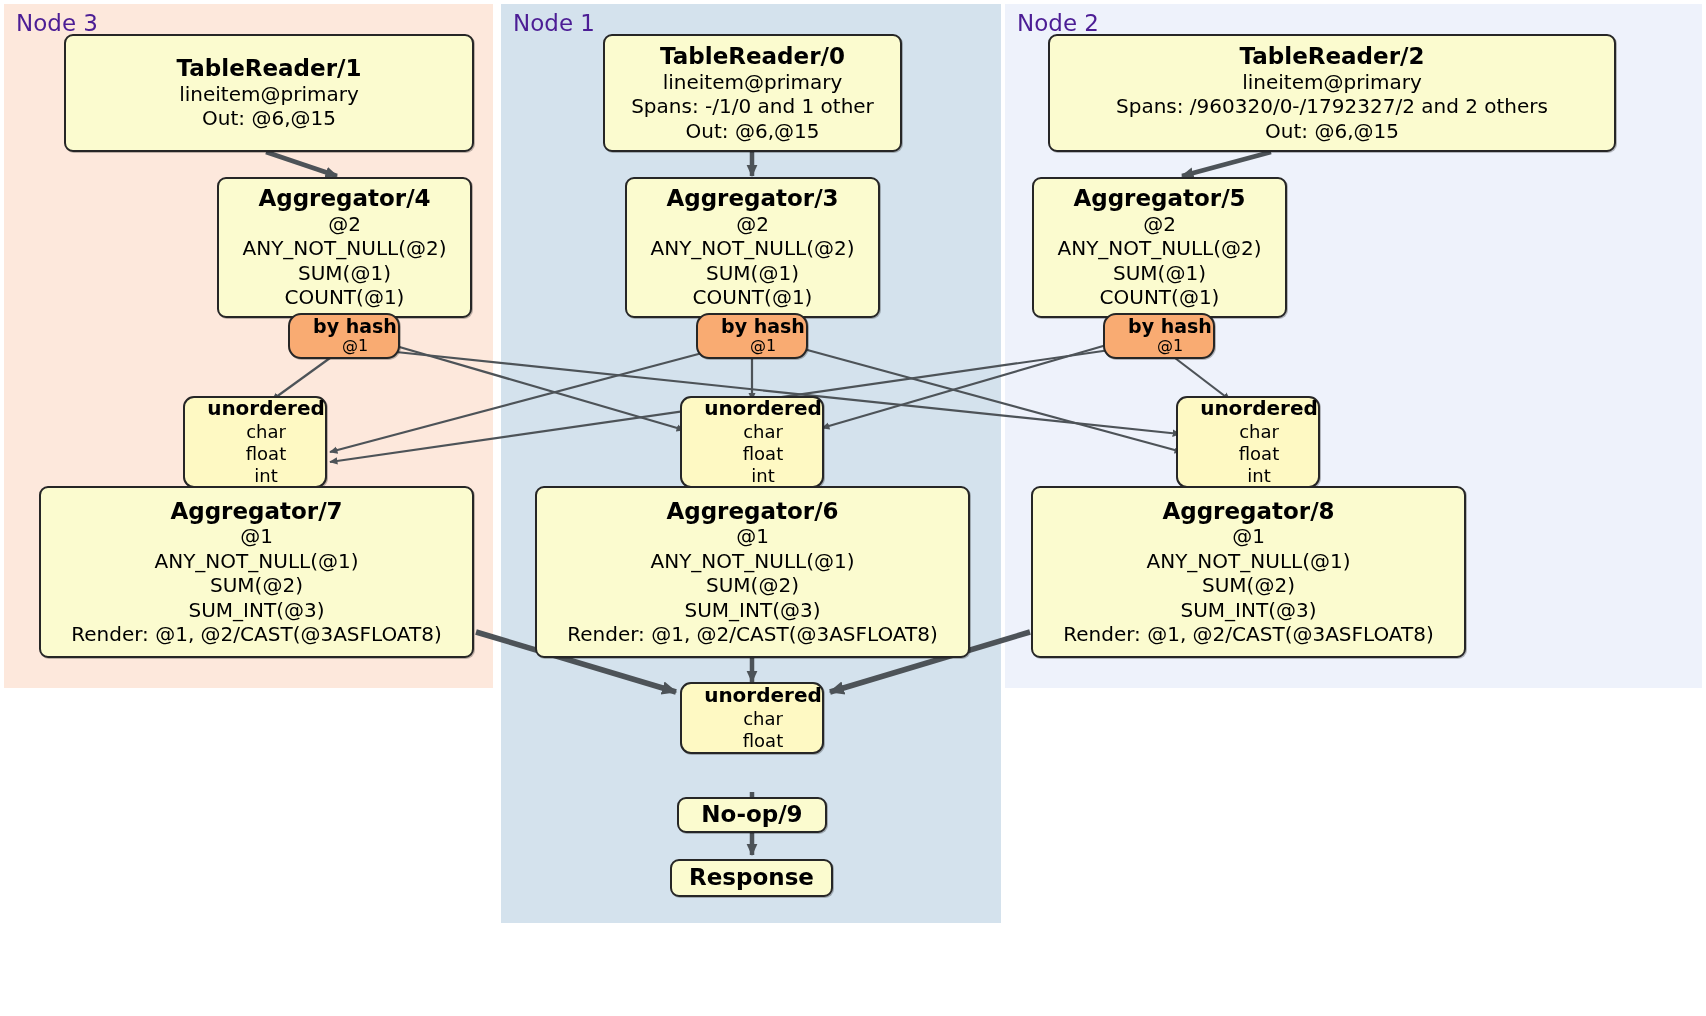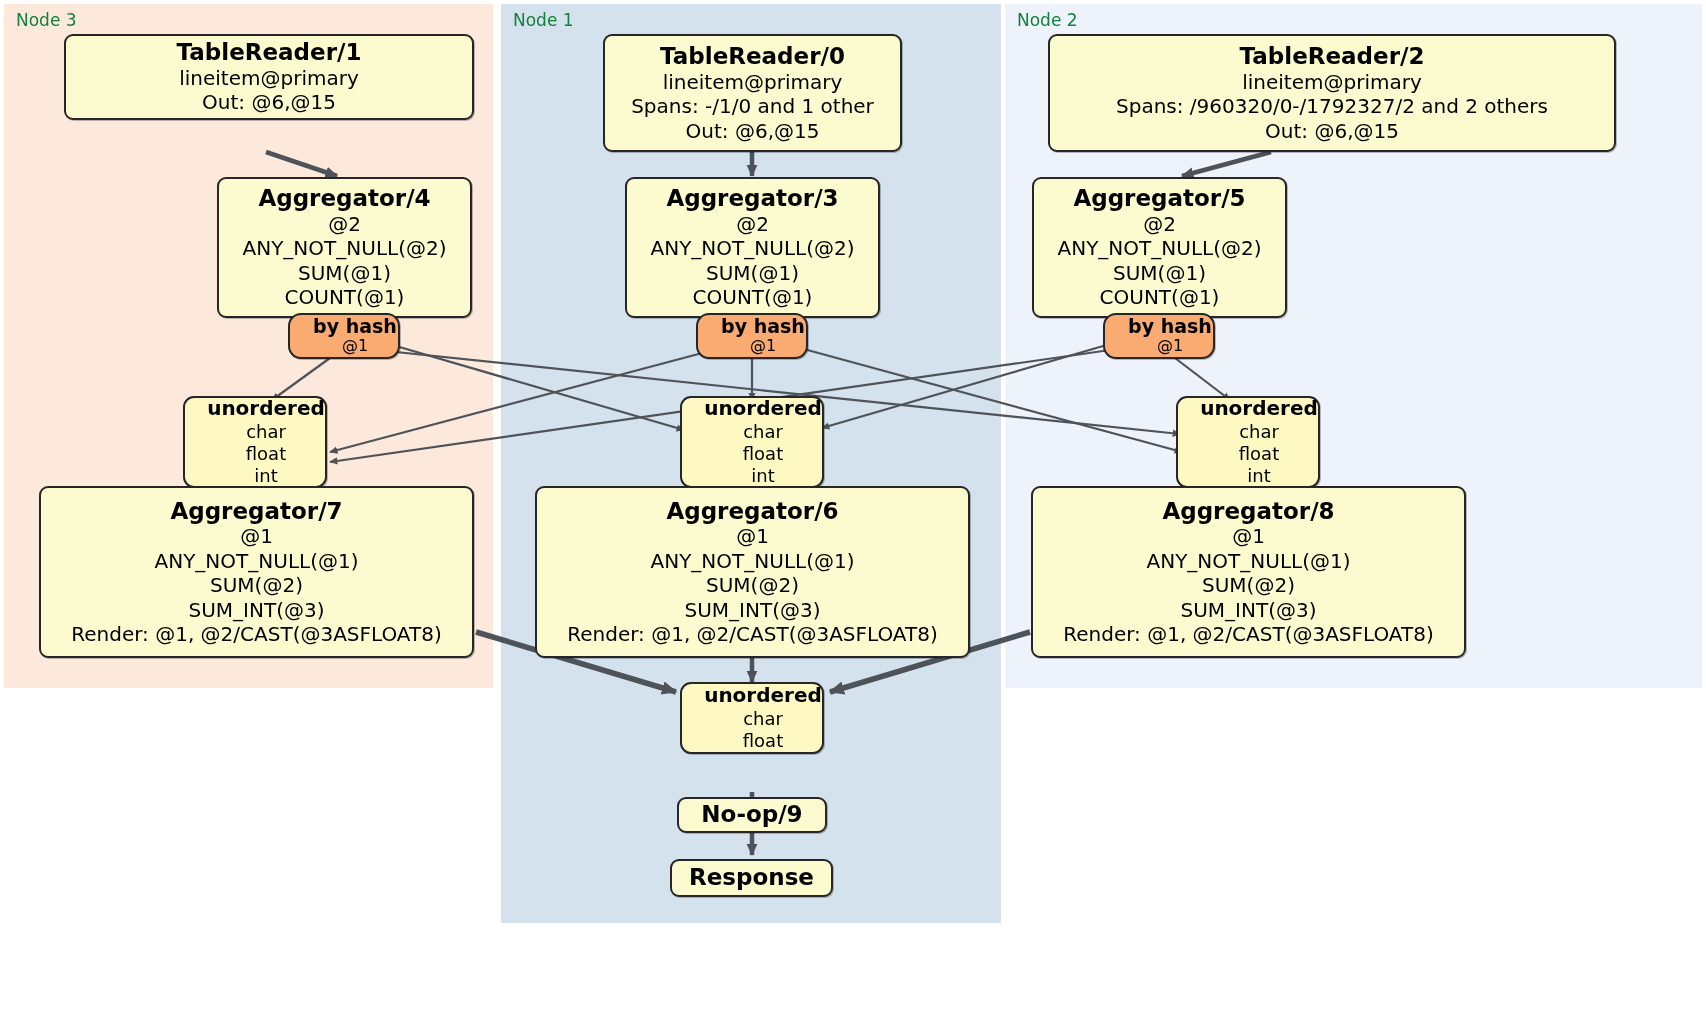--- a/index.html
+++ b/index.html
@@ -18,22 +18,22 @@
 
   
   .panel {
     position: absolute;
     box-sizing: border-box;
   }
   .panel-label {
     position: absolute;
     top: 6px;
     left: 12px;
-    font-size: 17px;
-    color: #15803d;
+    font-size: 23px;
+    color: #4c1d95;
     white-space: nowrap;
   }
 
   
   #edges {
     position: absolute;
     left: 0;
     top: 0;
     width: 1706px;
     height: 1016px;
@@ -161,21 +161,21 @@
     <path d="M1110,350 L330,462" stroke="#4d5358" stroke-width="2.2" fill="none" marker-end="url(#ah-thin)"></path>
     <path d="M1110,344 L822,428" stroke="#4d5358" stroke-width="2.2" fill="none" marker-end="url(#ah-thin)"></path>
 
     <path d="M476,632 L676,692" stroke="#4d5358" stroke-width="5.5" fill="none" marker-end="url(#ah-thick)"></path>
     <path d="M752,658 L752,682" stroke="#4d5358" stroke-width="4.5" fill="none" marker-end="url(#ah-mid)"></path>
     <path d="M1030,632 L830,692" stroke="#4d5358" stroke-width="5.5" fill="none" marker-end="url(#ah-thick)"></path>
 
     <path d="M752,792 L752,855" stroke="#4d5358" stroke-width="4.5" fill="none" marker-end="url(#ah-mid)"></path>
   </svg>
 
-  <div class="box proc" style="left:64px; top:34px; width:410px; height:86px;">
+  <div class="box proc" style="left:64px; top:34px; width:410px; height:118px;">
     <div class="title">TableReader/1</div>
     <div class="line">lineitem@primary</div>
     <div class="line">Out: @6,@15</div>
   </div>
 
   <div class="box proc" style="left:603px; top:34px; width:299px; height:118px;">
     <div class="title">TableReader/0</div>
     <div class="line">lineitem@primary</div>
     <div class="line">Spans: -/1/0 and 1 other</div>
     <div class="line">Out: @6,@15</div>

